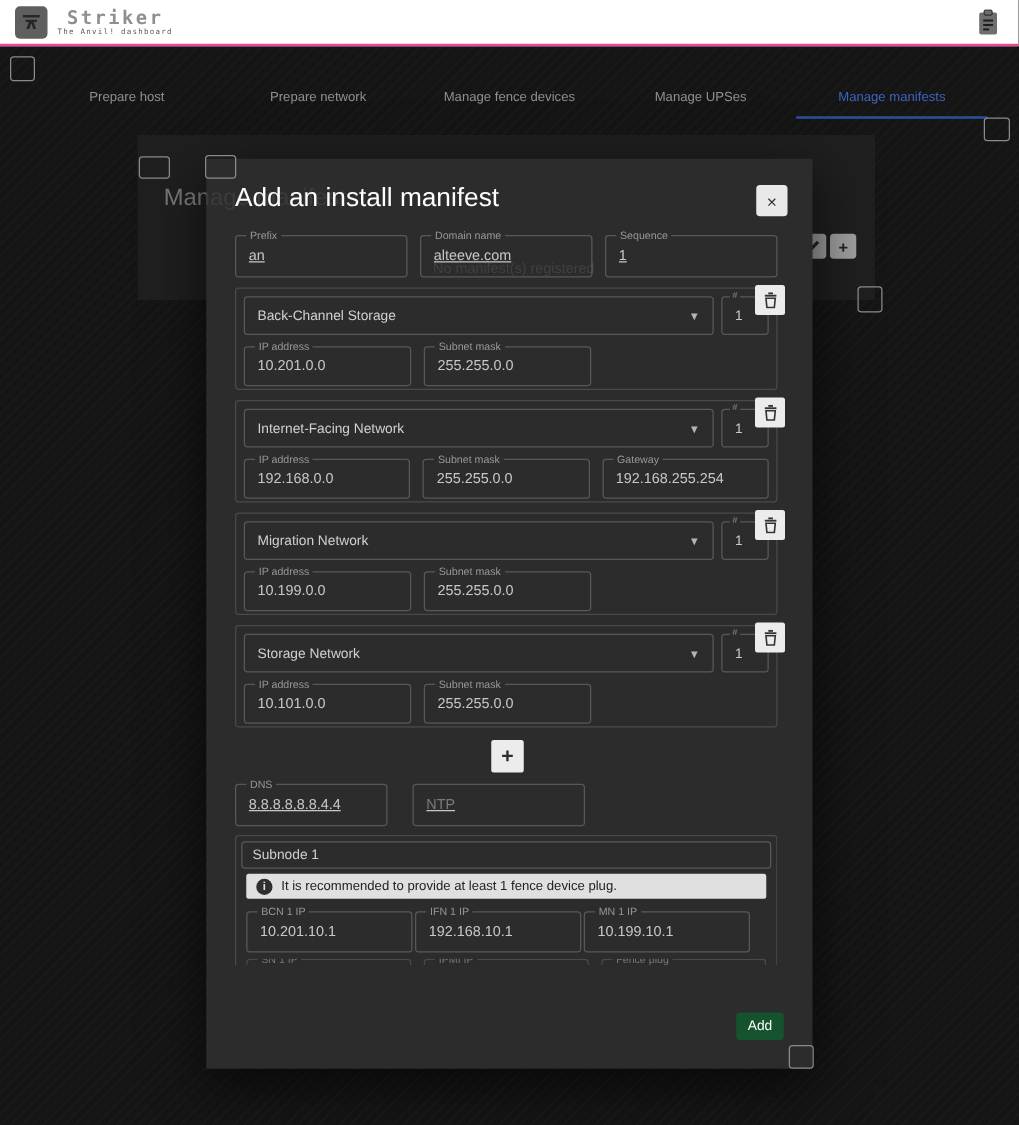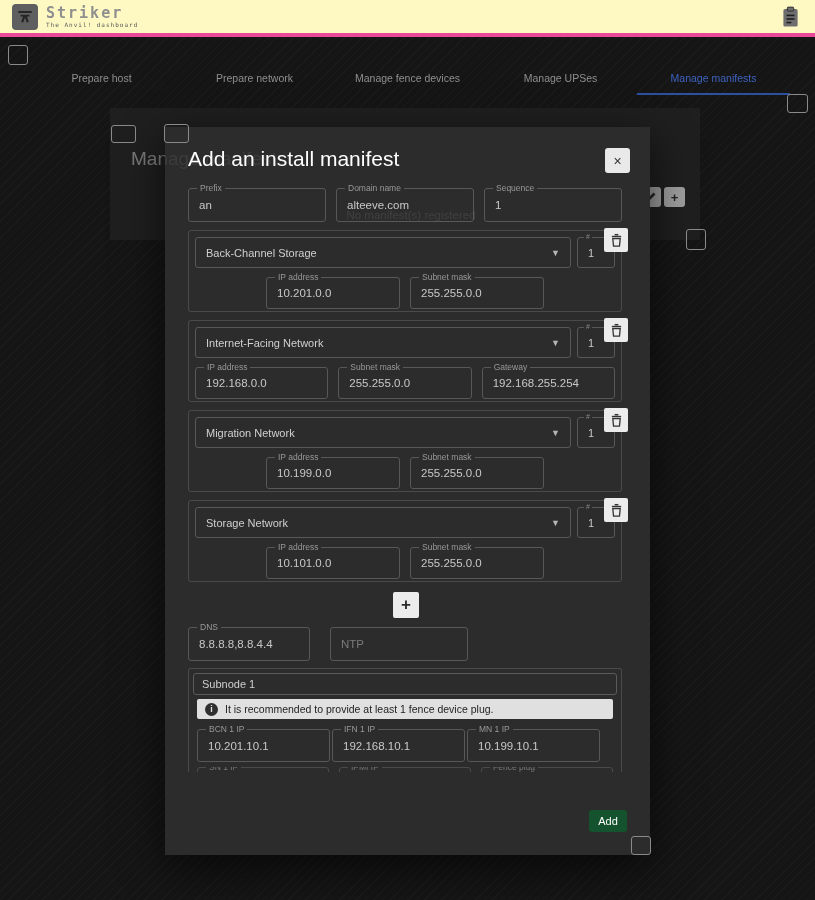--- a/index.html
+++ b/index.html
@@ -8,22 +8,22 @@
     position:relative; overflow:hidden;
     font-family:"Liberation Sans", sans-serif;
     background-color:#151515;
     background-image:repeating-linear-gradient(135deg, rgba(255,255,255,0.025) 0 1px, transparent 1px 6px);
     color:#c8c8c8;
   }
 
   
   .app-header{
     position:absolute; top:0; left:0; width:815px; height:37px;
-    background:#fef9c3; border-bottom:4px solid #ec4899;
-    display:flex; align-items:center; padding:0 12px; z-index:10;
+    background:#ffffff; border-bottom:2px solid #ec4899;
+    display:flex; align-items:center; padding:0 12px; z-index:10;text-align:center;
   }
   .logo-box{ width:26px; height:26px; background:#5f5f5f; border-radius:4px;
     display:flex; align-items:center; justify-content:center; margin-right:8px;}
   .logo-text .app-name{ font-family:"DejaVu Sans Mono", monospace; font-weight:bold;
     font-size:15px; color:#8f8f8f; letter-spacing:2px; line-height:15px;}
   .logo-text .app-sub{ font-family:"DejaVu Sans Mono", monospace; font-size:6px; color:#5a5a5a; letter-spacing:1px;}
   .header-spacer{flex:1}
   .clip-btn{ width:26px; height:28px; display:flex; align-items:center; justify-content:center;}
 
   
@@ -59,40 +59,40 @@
 
   
   .field{ position:relative; border:1px solid #585858; border-radius:3px; height:34px;
     display:flex; align-items:center;}
   .field label{ position:absolute; top:-6px; left:8px; font-size:8.5px; color:#989898;
     background:#2c2c2c; padding:0 3px; white-space:nowrap;}
   .field input{ width:100%; height:100%; background:transparent; border:none; outline:none;
     color:#c8c8c8; font-size:11.5px; padding:0 10px; font-family:"Liberation Sans", sans-serif;}
   .field input::placeholder{ color:#7a7a7a; opacity:1;}
 
-  .row3{ position:absolute; left:23px; width:434px; display:flex; gap:10px;}
+  .row3{ position:absolute; left:23px; width:434px; display:flex; gap:10px;text-decoration:underline;}
   .row3 .field{ flex:1;}
   .top-fields{ top:61px;}
 
   
   .net-section{ position:absolute; left:23px; width:434px; height:82px;
     border:1px solid #4a4a4a; border-radius:3px; padding:6px;}
   .net-head{ display:flex; gap:6px; position:relative;}
   .net-select{ flex:1; height:31px; border:1px solid #585858; border-radius:3px;
     display:flex; align-items:center; padding:0 10px; font-size:11px; color:#d0d0d0; cursor:pointer;}
   .net-select .caret{ margin-left:auto; color:#b5b5b5; font-size:9px;}
   .net-num{ position:relative; width:38px; height:31px; border:1px solid #585858; border-radius:3px;}
   .net-num label{ position:absolute; top:-5px; left:6px; font-size:7px; color:#888;
     background:#2c2c2c; padding:0 2px;}
   .net-num input{ width:100%; height:100%; background:transparent; border:none; outline:none;
     color:#c8c8c8; font-size:11px; padding:0 0 0 10px; font-family:"Liberation Sans", sans-serif;}
   .trash-btn{ position:absolute; top:-9px; right:-13px; width:24px; height:24px;
     background:#ececec; border-radius:2px; display:flex; align-items:center; justify-content:center;
     cursor:pointer; z-index:2;}
-  .net-fields{ display:flex; gap:10px; margin-top:9px;justify-content:center;}
+  .net-fields{ display:flex; gap:10px; margin-top:9px;}
   .net-fields .field{ width:134px; height:32px;}
 
   .add-net-btn{ position:absolute; left:228px; top:465px; width:26px; height:26px;
     background:#ececec; border-radius:2px; color:#2c2c2c; font-size:17px; font-weight:bold;
     display:flex; align-items:center; justify-content:center; cursor:pointer;}
 
   .dns-row{ top:500px;}
   .dns-row .field{ flex:none; width:122px;}
   .dns-row .field + .field{ margin-left:10px; width:138px;}
 

